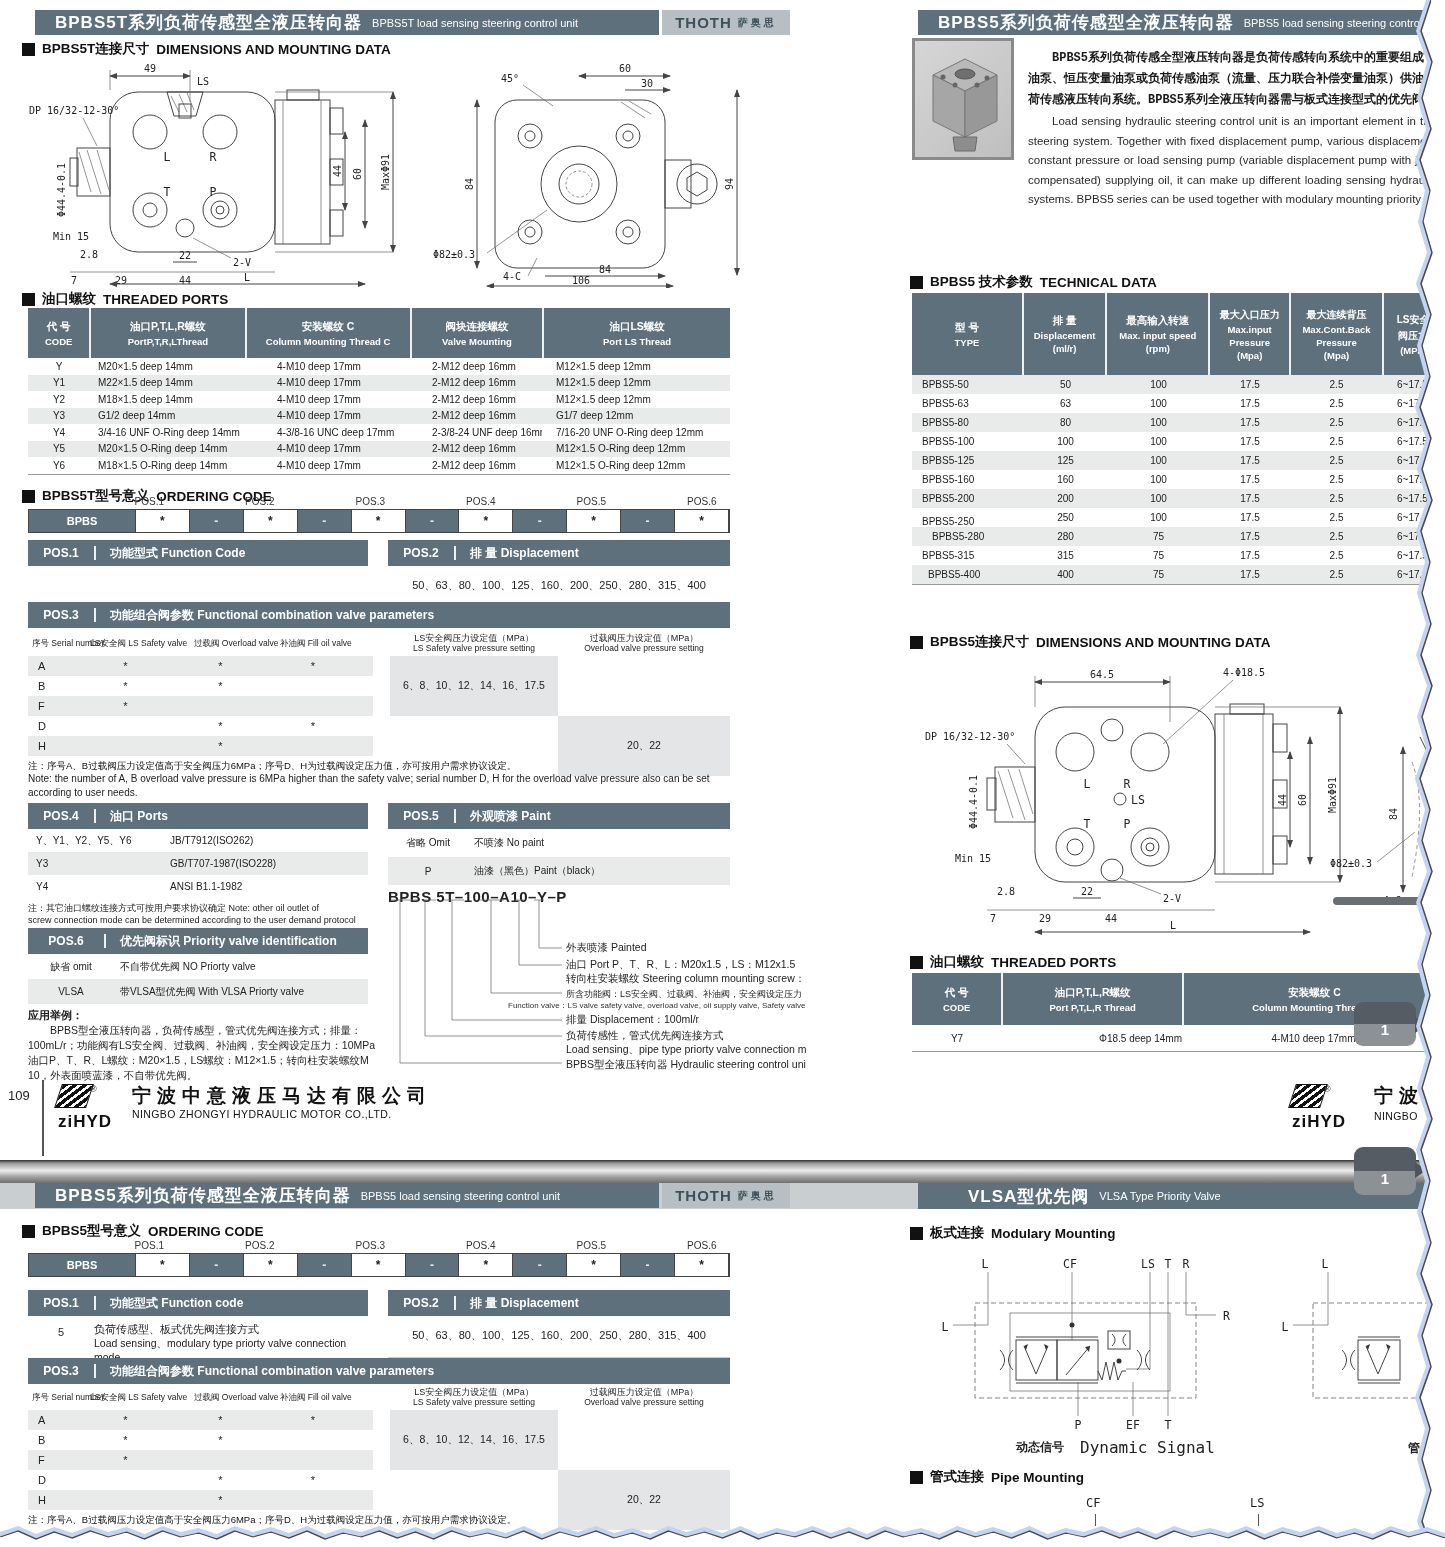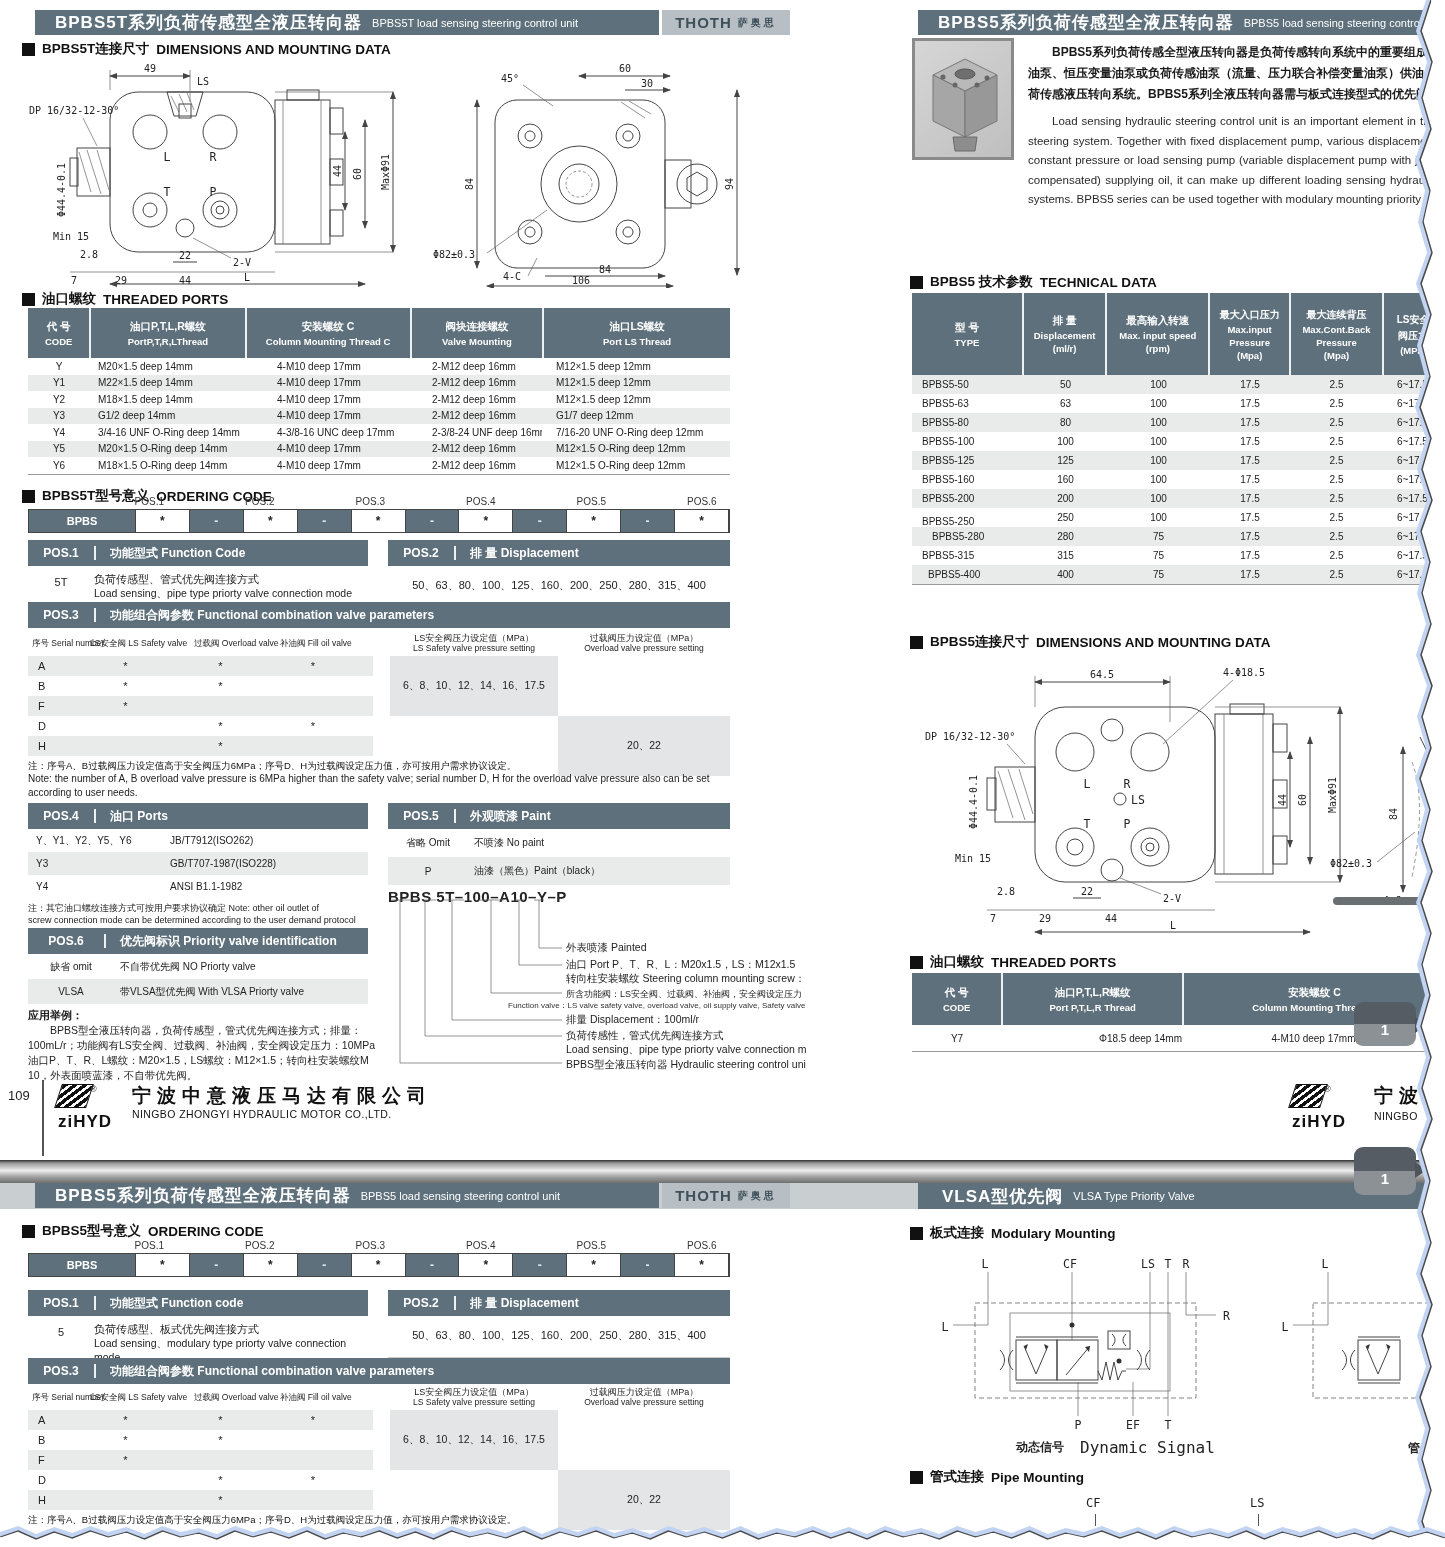--- a/index.html
+++ b/index.html
@@ -333,27 +333,20 @@
     <div class="ostar">*</div>
       <div class="odash">-</div>
     <div class="ostar">*</div>
   </div>
 
   <div class="abs" style="left:28px;top:540px;width:340px;">
     <div class="pos-hdr">
         <span class="pos-code">POS.1</span>
         <span class="pos-title">功能型式  Function Code</span>
       </div>
-    <div style="display:flex;padding:6px 0 8px 0;border-bottom:1px solid #ccc;">
-      <span style="width:66px;text-align:center;font-size:11px;padding-top:4px;">5T</span>
-      <span style="flex:1;">
-        <div style="font-size:11px;">负荷传感型、管式优先阀连接方式</div>
-        <div style="font-size:10.5px;">Load sensing、pipe type priorty valve connection mode</div>
-      </span>
-    </div>
   </div>
 
   <div class="abs" style="left:388px;top:540px;width:342px;">
     <div class="pos-hdr">
         <span class="pos-code">POS.2</span>
         <span class="pos-title">排 量  Displacement</span>
       </div>
     <div style="text-align:center;font-size:11px;padding:12px 0 14px 0;border-bottom:1px solid #ccc;">50、63、80、100、125、160、200、250、280、315、400</div>
   </div>
 
@@ -527,21 +520,21 @@
       <polygon points="18,34 50,50 50,96 18,80" fill="#a6a6a6" stroke="#777"></polygon>
       <polygon points="50,50 82,34 82,80 50,96" fill="#989898" stroke="#777"></polygon>
       <ellipse cx="50" cy="33" rx="10" ry="5" fill="#6f6f6f" stroke="#555"></ellipse>
       <circle cx="28" cy="36" r="2.5" fill="#666"></circle>
         <circle cx="40" cy="44" r="2.5" fill="#666"></circle>
       <circle cx="62" cy="44" r="2.5" fill="#666"></circle>
         <circle cx="72" cy="37" r="2.5" fill="#666"></circle>
       <polygon points="38,96 62,96 60,110 40,110" fill="#8d8d8d" stroke="#6a6a6a"></polygon>
     </svg>
   </div>
-  <div class="abs intro-zh" style="left:1028px;top:42px;width:410px;">
+  <div class="abs intro-zh" style="left:1028px;top:48px;width:410px;font-family:Liberation Mono, monospace;">
     <div>　　BPBS5系列负荷传感全型液压转向器是负荷传感转向系统中的重要组成</div>
     <div>油泵、恒压变量油泵或负荷传感油泵（流量、压力联合补偿变量油泵）供油</div>
     <div>荷传感液压转向系统。BPBS5系列全液压转向器需与板式连接型式的优先阀</div>
   </div>
   <div class="abs intro-en" style="left:1028px;top:112px;width:408px;height:100px;overflow:hidden;text-indent:24px;">Load sensing hydraulic steering control unit is an important element in the steering system. Together with fixed displacement pump, various displacement constant pressure or load sensing pump (variable displacement pump with joint compensated) supplying oil, it can make up different loading sensing hydraulic systems. BPBS5 series can be used together with modulary mounting priority</div>
 
   <div class="abs sec" style="left:910px;top:273px;">
     <span class="sq"></span>
     <span class="sec-zh">BPBS5 技术参数</span>
     <span class="sec-en">TECHNICAL DATA</span>
@@ -909,21 +902,21 @@
           <span class="v2">*</span>
           <span class="v3"></span>
       </div>
       </div>
     <div class="setcell" style="position:absolute;left:362px;top:52px;width:168px;height:60px;">6、8、10、12、14、16、17.5</div>
     <div class="setcell" style="position:absolute;left:530px;top:112px;width:172px;height:60px;">20、22</div>
   </div>
   <div class="abs note-zh" style="left:28px;top:1514px;width:702px;">注：序号A、B过载阀压力设定值高于安全阀压力6MPa；序号D、H为过载阀设定压力值，亦可按用户需求协议设定。</div>
 
   <div class="abs hdr-bar" style="left:918px;top:1183px;width:527px;height:26px;">
-    <span class="hdr-zh" style="padding-left:24px;">VLSA型优先阀</span>
+    <span class="hdr-zh" style="padding-left:50px;">VLSA型优先阀</span>
     <span class="hdr-en">VLSA Type Priority Valve</span>
   </div>
 
   <div class="abs sec" style="left:910px;top:1224px;">
     <span class="sq"></span>
     <span class="sec-zh">板式连接</span>
     <span class="sec-en">Modulary Mounting</span>
   </div>
 
   <svg class="abs" style="left:920px;top:1243px;" width="525" height="220" viewBox="0 0 525 220">

